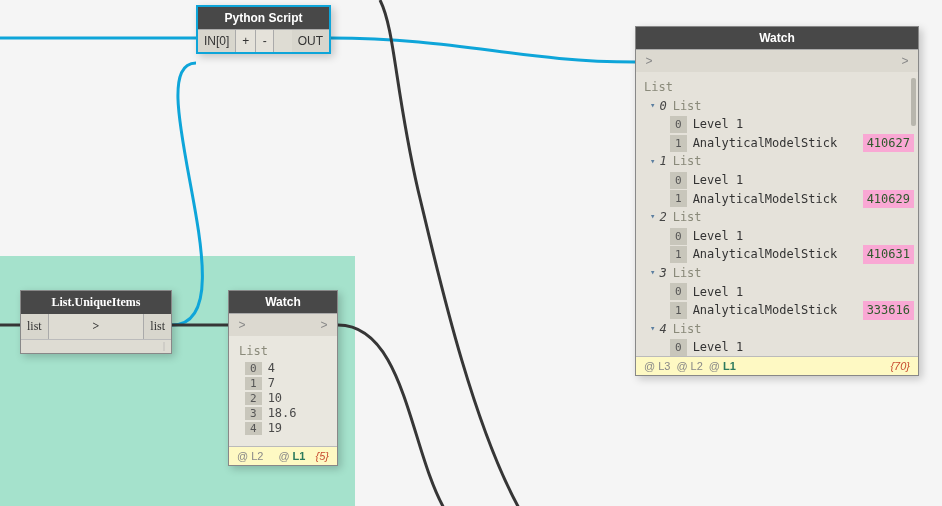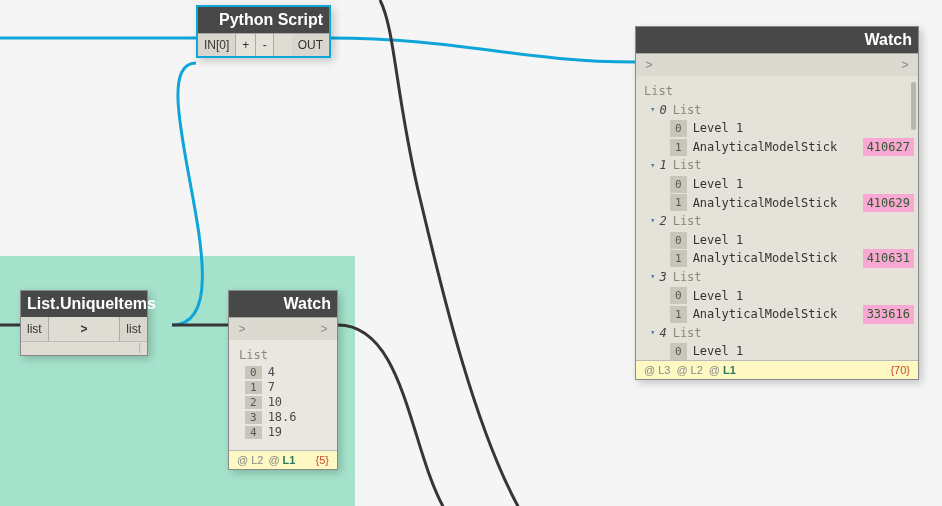--- a/index.html
+++ b/index.html
@@ -32,22 +32,22 @@
     border: 1px solid #888;
     box-shadow: 3px 3px 8px rgba(0,0,0,0.2);
     z-index: 2;
   }
   .node.selected { border-color: #0ea5d9; border-width: 2px; }
   .node-header {
     background: #484848;
     color: #fff;
     padding: 4px 6px;
     font-weight: bold;
-    font-size: 16px;
-    text-align: right;
+    font-size: 12px;
+    text-align: center;
   }
   .port-row {
     display: flex;
     align-items: center;
     background: #dedcd3;
     border-top: 1px solid #aaa;
   }
   .port {
     padding: 4px 6px;
     border-right: 1px solid #aaa;
@@ -115,21 +115,21 @@
     justify-content: space-between;
     align-items: center;
     background: #fef9c3;
     border-top: 1px solid #bbb;
     padding: 3px 8px 3px 8px;
     font-size: 11px;
   }
   .levels span { margin-right: 3px; }
   .lv-at { color: #888; }
   .lv-on { color: #2c7a5d; font-weight: bold; }
-  .count { color: #c74a2f; }
+  .count { color: #c74a2f; font-style: italic; }
 
   .tree-list { padding: 2px 4px 4px 4px; }
   .tree-list .hdr { color: #8a8a7a; margin-bottom: 3px; }
   .li-row { display: flex; align-items: center; gap: 6px; margin: 1px 0 1px 6px; }
   .idx-box {
     background: #c8c6bb;
     color: #555;
     padding: 0 5px;
     font-size: 11px;
     min-width: 14px;
@@ -192,21 +192,21 @@
 <div class="node selected" style="left:196px; top:5px; width:135px;">
   <div class="node-header">Python Script</div>
   <div class="port-row">
     <div class="port">IN[0]</div>
     <div class="small-btn">+</div>
     <div class="small-btn">-</div>
     <div class="port out">OUT</div>
   </div>
 </div>
 
-<div class="node" style="left:20px; top:290px; width:128px;">
+<div class="node" style="left:20px; top:290px; width:152px;font-family:Liberation Serif, serif;">
   <div class="node-header">List.UniqueItems</div>
   <div class="ui-row">
     <div class="ui-port-in">list</div>
     <div class="ui-chevron">&gt;</div>
     <div class="ui-port-out">list</div>
   </div>
   <div style="height:14px;background:#dedcd3;border-top:1px solid #bbb; text-align:right; padding-right:6px; color:#aaa; font-size:10px;">|</div>
 </div>
 
 <div class="node" style="left:228px; top:290px; width:110px;">
@@ -236,21 +236,21 @@
             <span class="li-val">18.6</span>
           </div>
           <div class="li-row">
             <span class="idx-box">4</span>
             <span class="li-val">19</span>
           </div>
         </div>
     </div>
   </div>
   <div class="watch-footer">
-    <div class="levels" id="ws-levels"><span style="margin-right: 2px;"><span class="lv-at">@</span><span class="lv-at">L2</span></span><span style="margin-right: 3px; text-align: right;"><span class="lv-at">@</span><span class="lv-on">L1</span></span></div>
+    <div class="levels" id="ws-levels"><span style="margin-right: 12px;"><span class="lv-at">@</span><span class="lv-at">L2</span></span><span style="margin-right: 3px; text-align: right;"><span class="lv-at">@</span><span class="lv-on">L1</span></span></div>
     <div class="count">{5}</div>
   </div>
 </div>
 
 <div class="node" style="left:635px; top:26px; width:284px;">
   <div class="node-header">Watch</div>
   <div class="watch-top-row">
     <div class="watch-nav">&gt;</div>
     <div class="watch-nav">&gt;</div>
   </div>

